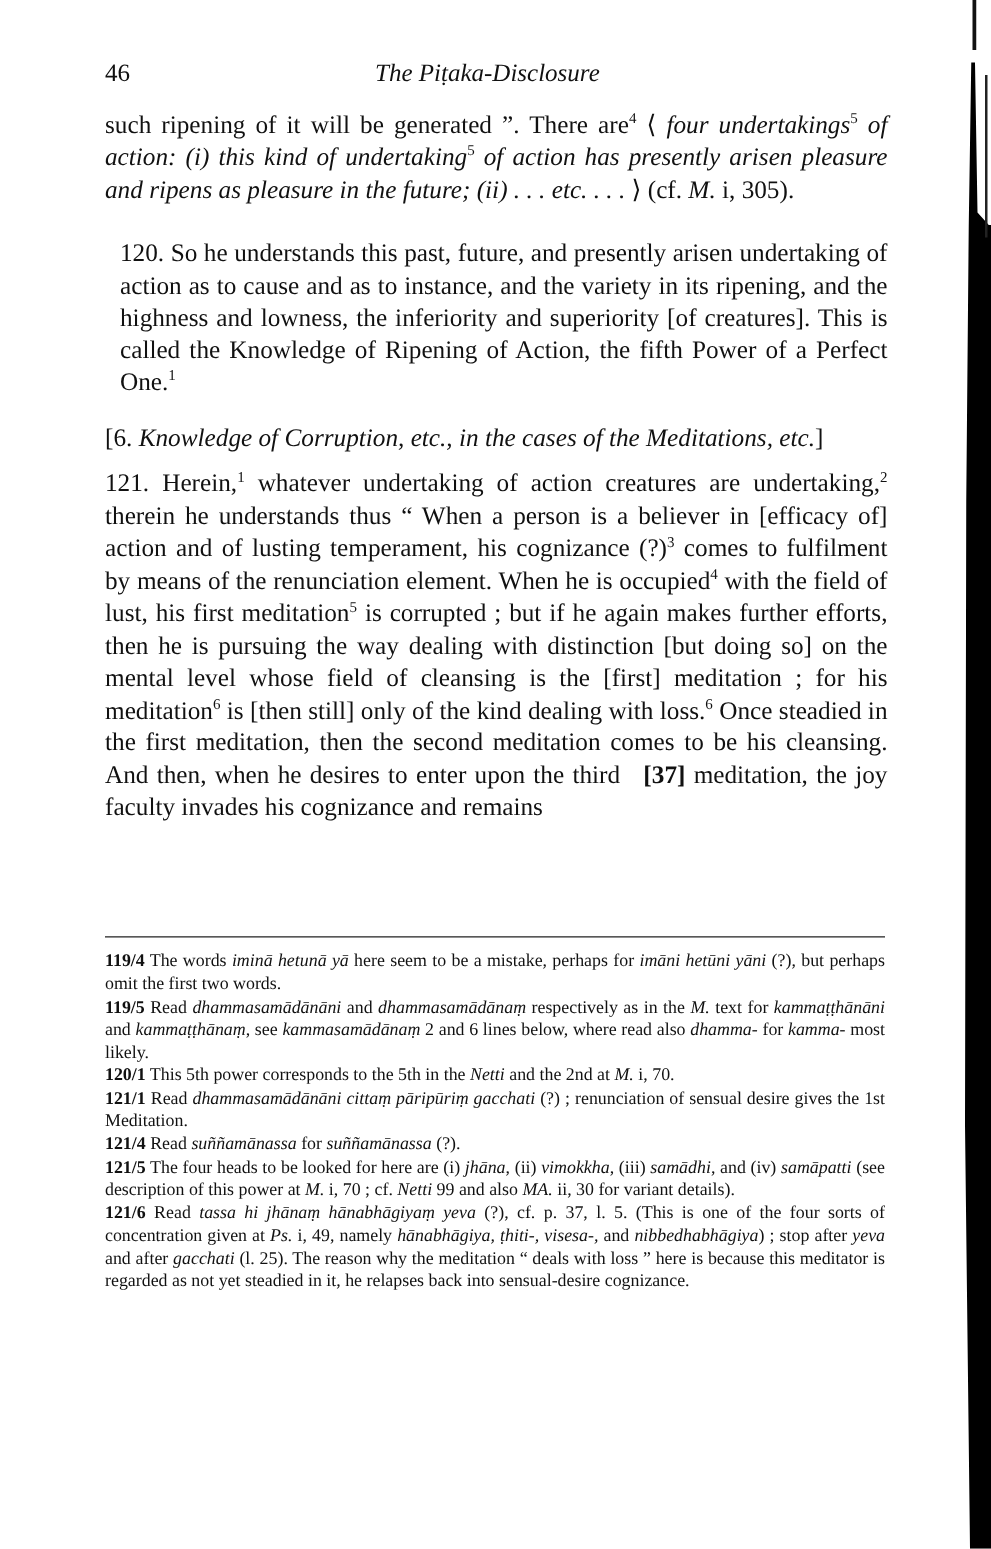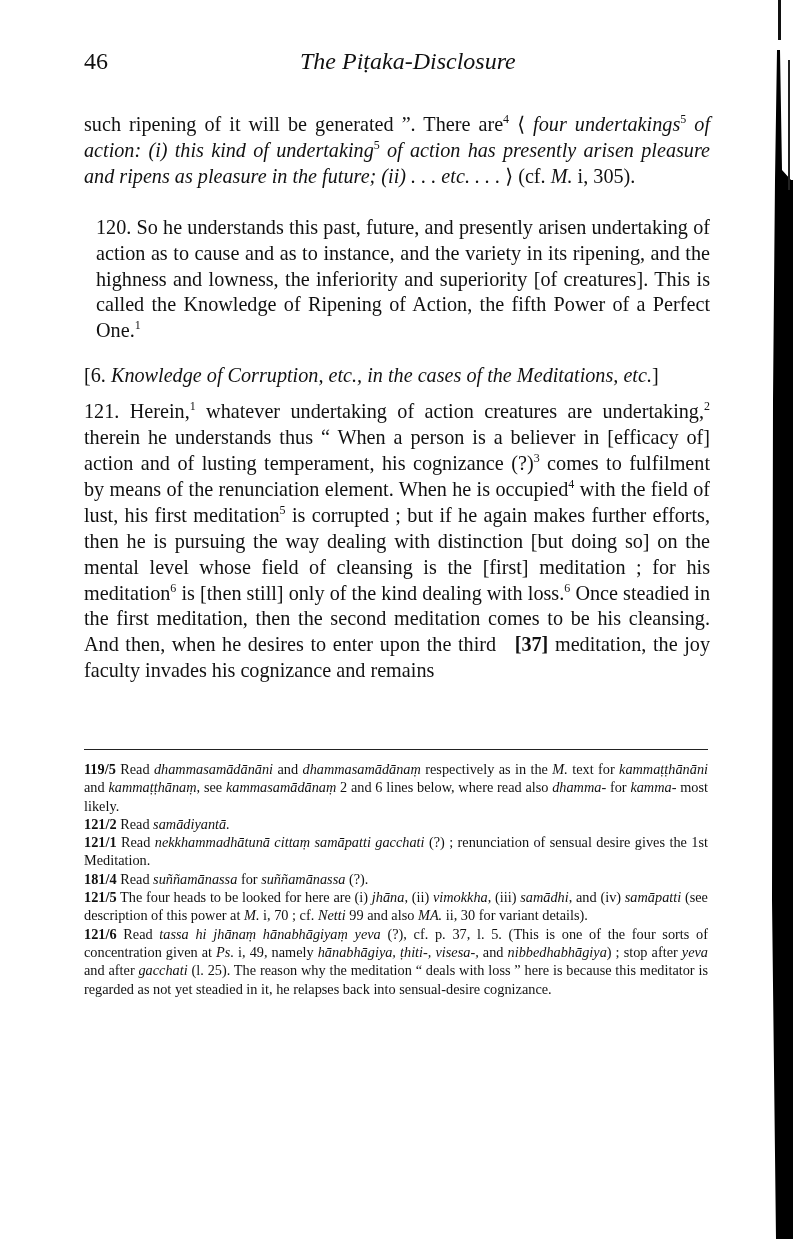--- a/index.html
+++ b/index.html
@@ -24,41 +24,41 @@
   .running-head {
     position: relative;
     height: 34px;
     font-size: 19px;
   }
   .page-number {
     position: absolute;
     left: 0;
     top: 4px;
     font-family: "Liberation Serif", serif;
-    font-size: 24px;
+    font-size: 20px;
   }
   .running-title {
     position: absolute;
     left: 216px;
     top: 4px;
     font-style: italic;
     font-family: "Liberation Serif", serif;
-    font-size: 24px;
+    font-size: 20px;
   }
   .body-text {
     font-family: "Liberation Serif", serif;
     font-size: 20.2px;
     line-height: 25.9px;
     text-align: justify;
     text-align-last: left;
   }
   .para {
     margin: 0;
   }
-  .p-cont { margin-top: 34px; }
+  .p-cont { margin-top: 10px; }
   .p-120 { margin-top: 25px; margin-left: 12px; }
   .section-heading {
     margin-top: 19px;
     font-style: normal;
     text-align: left;
     white-space: nowrap;
   }
   .p-121 { margin-top: 10px; }
   .it { font-style: italic; }
   sup, .sup {
@@ -117,24 +117,25 @@
     <p class="para section-heading"><span>[6. </span><span class="it">Knowledge of Corruption, etc., in the cases of the Meditations, etc.</span><span>]</span></p>
 
     <p class="para p-121"><span>121.  Herein,</span><sup>1</sup><span> whatever undertaking of action creatures are under­taking,</span><sup>2</sup><span> therein he understands thus “ When a person is a believer in [efficacy of] action and of lusting temperament, his cognizance (?)</span><sup>3</sup><span> comes to fulfilment by means of the renunciation element.  When he is occupied</span><sup>4</sup><span> with the field of lust, his first meditation</span><sup>5</sup><span> is corrupted ; but if he again makes further efforts, then he is pursuing the way dealing with distinction [but doing so] on the mental level whose field of cleansing is the [first] meditation ;  for his meditation</span><sup>6</sup><span> is [then still] only of the kind dealing with loss.</span><sup>6</sup><span>  Once steadied in the first meditation, then the second meditation comes to be his cleansing.  And then, when he desires to enter upon the third </span><span class="bold-num">[37]</span><span> meditation, the joy faculty invades his cognizance and remains</span></p>
 
   </div>
 </div>
 
 <div class="footnote-rule"></div>
 
 <div class="footnotes" id="footnotes">
+    <p class="fn"><span class="fn-id">119/4</span><span> The words </span><span class="it">iminā hetunā yā</span><span> here seem to be a mistake, perhaps for </span><span class="it">imāni hetūni yāni</span><span> (?), but perhaps omit the first two words.</span></p>
     <p class="fn"><span class="fn-id">119/5</span><span> Read </span><span class="it">dhammasamādānāni</span><span> and </span><span class="it">dhammasamādānaṃ</span><span> respectively as in the </span><span class="it">M.</span><span> text for </span><span class="it">kammaṭṭhānāni</span><span> and </span><span class="it">kammaṭṭhānaṃ</span><span>, see </span><span class="it">kammasamādānaṃ</span><span> 2 and 6 lines below, where read also </span><span class="it">dhamma-</span><span> for </span><span class="it">kamma-</span><span> most likely.</span></p>
-    <p class="fn"><span class="fn-id">121/2</span><span> Read </span><span class="it">samādiyantā.</span></p>
-    <p class="fn"><span class="fn-id">121/1</span><span> Read </span><span class="it">nekkhammadhātunā cittaṃ samāpatti gacchati</span><span> (?) ;  renunciation of sensual desire gives the 1st Meditation.</span></p>
-    <p class="fn"><span class="fn-id">181/4</span><span> Read </span><span class="it">suññamānassa</span><span> for </span><span class="it">suññamānassa</span><span> (?).</span></p>
+    <p class="fn"><span class="fn-id">120/1</span><span> This 5th power corresponds to the 5th in the </span><span class="it">Netti</span><span> and the 2nd at </span><span class="it">M.</span><span> i, 70.</span></p>
+    <p class="fn"><span class="fn-id">121/1</span><span> Read </span><span class="it">dhammasamādānāni cittaṃ pāripūriṃ gacchati</span><span> (?) ;  renunciation of sensual desire gives the 1st Meditation.</span></p>
+    <p class="fn"><span class="fn-id">121/4</span><span> Read </span><span class="it">suññamānassa</span><span> for </span><span class="it">suññamānassa</span><span> (?).</span></p>
     <p class="fn"><span class="fn-id">121/5</span><span> The four heads to be looked for here are (i) </span><span class="it">jhāna</span><span>, (ii) </span><span class="it">vimokkha</span><span>, (iii) </span><span class="it">samādhi</span><span>, and (iv) </span><span class="it">samāpatti</span><span> (see description of this power at </span><span class="it">M.</span><span> i, 70 ;  cf. </span><span class="it">Netti</span><span> 99 and also </span><span class="it">MA.</span><span> ii, 30 for variant details).</span></p>
     <p class="fn"><span class="fn-id">121/6</span><span> Read </span><span class="it">tassa hi jhānaṃ hānabhāgiyaṃ yeva</span><span> (?), cf. p. 37, l. 5.  (This is one of the four sorts of concentration given at </span><span class="it">Ps.</span><span> i, 49, namely </span><span class="it">hānabhāgiya, ṭhiti-, visesa-,</span><span> and </span><span class="it">nibbedhabhāgiya</span><span>) ;  stop after </span><span class="it">yeva</span><span> and after </span><span class="it">gacchati</span><span> (l. 25).  The reason why the meditation “ deals with loss ” here is because this meditator is regarded as not yet steadied in it, he relapses back into sensual-desire cognizance.</span></p>
   </div>
 
 <svg class="scan-edge" viewBox="0 0 40 1239" preserveAspectRatio="none">
   <rect x="25" y="0" width="3" height="40" fill="#111"></rect>
   <path d="M24 50 L27 50 L29 170 L38 180 L40 180 L40 1239 L23 1239 L19 900 L20 400 L22 180 Z" fill="#000"></path>
   <rect x="35" y="60" width="2" height="130" fill="#222"></rect>
 </svg>
 

